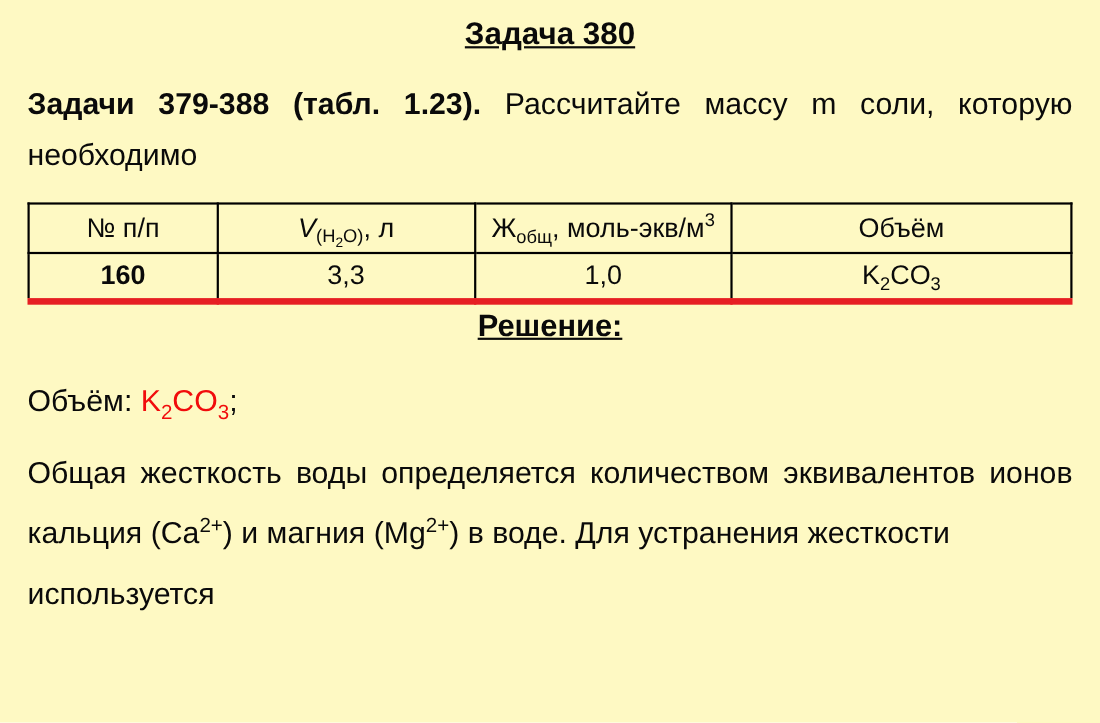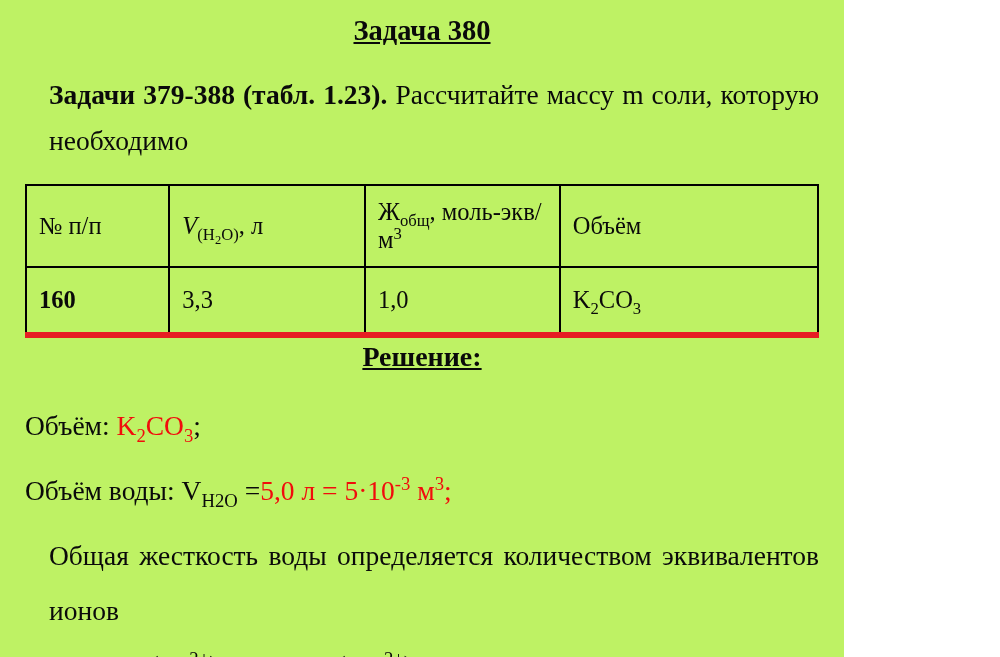--- a/index.html
+++ b/index.html
@@ -1,54 +1,55 @@
 <!DOCTYPE html>
 <html><head>
 <meta charset="utf-8">
 <style>
   html,body{margin:0;padding:0;background:#ffffff;}
   .page{
     position:relative;
-    width:844px;height:657px;
-    background:#bef264;
+    width:1000px;height:657px;
+    background:#fef9c3;
     overflow:hidden;
     box-sizing:border-box;
     padding:0 25px;
-    font-family:Liberation Serif, serif;
+    font-family:Liberation Sans, sans-serif;
     color:#0a0a0a;
     font-size:27.5px;
   }
   .b{font-weight:bold;}
   .u{text-decoration:underline;}
   .i{font-style:italic;}
   .red{color:#f10c0c;}
   .title{
     margin-top:12px;
     text-align:center;
     font-size:28.5px;
     line-height:38px;
     font-weight:bold;
   }
   .intro{margin-top:22px;}
-  .line{line-height:46px;margin-left:24px;}
+  .line{line-height:46px;}
   .just{text-align:justify;text-align-last:justify;}
   
   .tbl-wrap{margin-top:20px;}
   table.grid{
     width:100%;
     border-collapse:collapse;
     font-size:24.5px;
     table-layout:fixed;
     border:2px solid #000;
     border-bottom:6px solid #e61e23;
   }
   table.grid td{
     border:2px solid #000;
+    text-align:center;
     vertical-align:middle;
-    padding:12px;
+    padding:0;
   }
   table.grid tr.hrow td{height:43px;}
   table.grid tr.drow td{height:40px;border-bottom:none;}
   
   .heading{
     text-align:center;
     font-size:28px;
     line-height:38px;
     font-weight:bold;
   }
@@ -94,21 +95,20 @@
       </tr>
     </tbody>
       </table>
   </div>
 
   <div class="heading"><span class="u b">Решение:</span></div>
 
   <div class="sol">
     <p class="first"><span>Объём: </span><span class="red"><span>K</span><sub>2</sub><span>CO</span><sub>3</sub></span><span>;</span></p>
 
-    <p><span>Объём воды: V</span><sub>H2O</sub><span> =</span><span class="red"><span>5,0 л = 5·10</span><sup>-3</sup><span> м</span><sup>3</sup><span>;</span></span></p>
 
 
     <div class="expl">
       <div class="line just"><span>Общая жесткость воды определяется количеством эквивалентов ионов</span></div>
       <div class="line"><span>кальция (Ca</span><sup>2+</sup><span>) и магния (Mg</span><sup>2+</sup><span>) в воде. Для устранения жесткости используется</span></div>
     </div>
   </div>
 
 </div>
 

